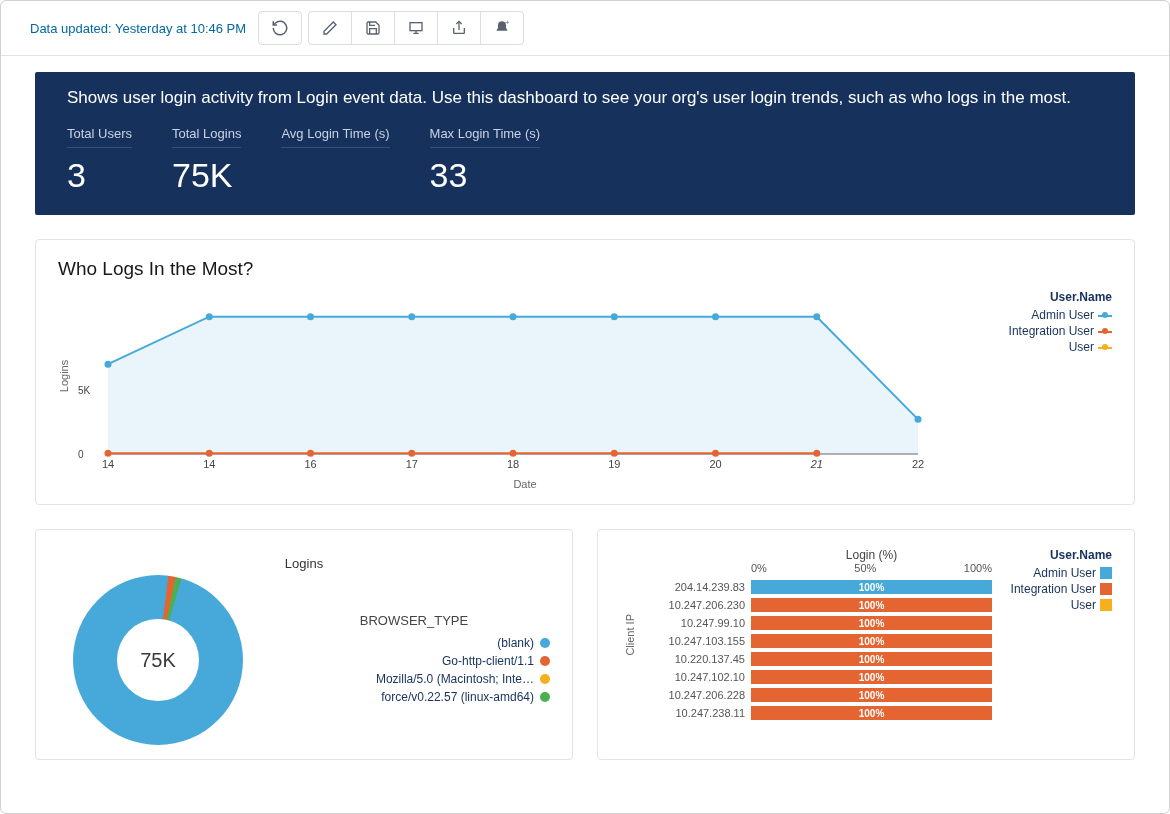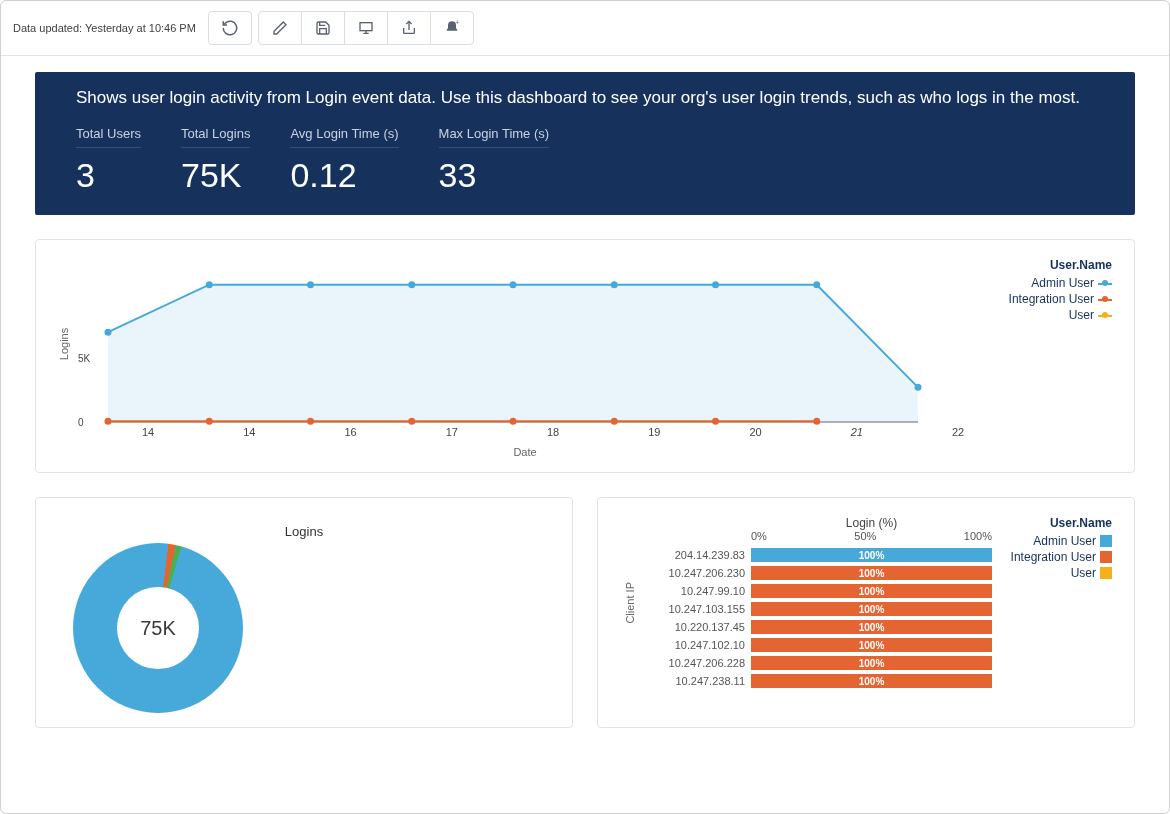--- a/index.html
+++ b/index.html
@@ -22,23 +22,24 @@
   padding: 10px 12px;
   border-bottom: 1px solid #e3e3e3;
 }
 .page-title {
   font-size: 20px;
   font-weight: 400;
   color: #181818;
   flex: 1;
 }
 .data-updated {
-  color: #404040;
-  font-size: 11px;
+  color: #0369a1;
+  font-size: 13px;
   margin-right: 12px;
+  margin-left: 17px;
 }
 .icon-button {
   width: 44px;
   height: 34px;
   border: 1px solid #d8dde6;
   border-radius: 4px;
   background: #fff;
   margin-right: 6px;
   display: inline-flex;
   align-items: center;
@@ -51,21 +52,21 @@
 .btn-group .icon-button:first-child { border-top-left-radius: 4px; border-bottom-left-radius: 4px; }
 .btn-group .icon-button:last-child { border-top-right-radius: 4px; border-bottom-right-radius: 4px; margin-right: 6px; }
 
 .content { padding: 0 34px; }
 
 
 .summary-banner {
   background: #16325c;
   color: #fff;
   border-radius: 2px;
-  padding: 16px 41px 20px;
+  padding: 16px 32px 20px;
   margin-top: 16px;
 }
 .summary-banner .desc { font-size: 17px; margin-bottom: 18px; }
 .summary-row { display: flex; gap: 40px; }
 .summary-item .label {
   font-size: 13px;
   color: #c9d2e2;
   border-bottom: 1px solid #3b4f73;
   padding-bottom: 6px;
   margin-bottom: 8px;
@@ -104,21 +105,21 @@
 }
 
 .y-axis-label {
   position: absolute; left: -10px; top: 80px;
   transform: rotate(-90deg); font-size: 11px; color: #666;
 }
 .y-tick {
   position: absolute; left: 20px; font-size: 10px; color: #444; transform: translateY(-50%);
 }
 .x-tick {
-  position: absolute; bottom: 20px; font-size: 11px; color: #444; transform: translateX(-50%); margin-left: 40px;
+  position: absolute; bottom: 20px; font-size: 11px; color: #444; transform: translateX(-50%);
 }
 .x-axis-label {
   position: absolute; left: 50%; bottom: 0; transform: translateX(-50%);
   font-size: 11px; color: #666;
 }
 
 
 .donut-wrap { display:flex; align-items:center; }
 .donut-title { text-align:center; font-size:13px; color:#333; margin: 8px 0 4px; }
 .donut {
@@ -227,30 +228,30 @@
           <div class="summary-item">
             <div class="label">Total Users</div>
             <div class="value">3</div>
           </div>
           <div class="summary-item">
             <div class="label">Total Logins</div>
             <div class="value">75K</div>
           </div>
           <div class="summary-item">
             <div class="label">Avg Login Time (s)</div>
-            <div class="value">0.12</div>
           </div>
           <div class="summary-item">
             <div class="label">Max Login Time (s)</div>
             <div class="value">33</div>
           </div>
         </div>
     </div>
 
     <div class="panel">
+      <div class="panel-title">Who Logs In the Most?</div>
       <div class="line-chart-area">
         <div class="line-chart" id="line-chart">
           <div class="y-axis-label">Logins</div>
         <svg width="870" height="200" style="display: block;">
               <path d="M 50 74.16666666666666 L 151.25 26.683333333333337 L 252.5 26.683333333333337 L 353.75 26.683333333333337 L 455 26.683333333333337 L 556.25 26.683333333333337 L 657.5 26.683333333333337 L 758.75 26.683333333333337 L 860 129.35 L 860 164 L 50 164 Z" fill="#46a9da" fill-opacity="0.12"></path>
               <line x1="50" x2="860" y1="164" y2="164" stroke="#666" stroke-width="1"></line>
               <path d="M 50 74.16666666666666 L 151.25 26.683333333333337 L 252.5 26.683333333333337 L 353.75 26.683333333333337 L 455 26.683333333333337 L 556.25 26.683333333333337 L 657.5 26.683333333333337 L 758.75 26.683333333333337 L 860 129.35" fill="none" stroke="#46a9da" stroke-width="2"></path>
               <circle cx="50" cy="74.16666666666666" r="3.5" fill="#46a9da"></circle>
               <circle cx="151.25" cy="26.683333333333337" r="3.5" fill="#46a9da"></circle>
               <circle cx="252.5" cy="26.683333333333337" r="3.5" fill="#46a9da"></circle>
@@ -298,20 +299,39 @@
 
       <div class="panel">
         <div class="donut-title">Logins</div>
         <div class="donut-wrap">
           <div style="flex:0 0 200px; display:flex; justify-content:center;">
             <div class="donut">
               <div class="center-label">75K</div>
             </div>
           </div>
           <div class="donut-legend">
+            <div class="title">BROWSER_TYPE</div>
+            <div id="donut-legend-items">
+                <div class="item">
+                  <span class="txt">(blank)</span>
+                  <span class="sw" style="background:#46a9da"></span>
+                </div>
+                <div class="item">
+                  <span class="txt">Go-http-client/1.1</span>
+                  <span class="sw" style="background:#e56532"></span>
+                </div>
+                <div class="item">
+                  <span class="txt">Mozilla/5.0 (Macintosh; Inte…</span>
+                  <span class="sw" style="background:#f5b01b"></span>
+                </div>
+                <div class="item">
+                  <span class="txt">force/v0.22.57 (linux-amd64)</span>
+                  <span class="sw" style="background:#4daf50"></span>
+                </div>
+              </div>
           </div>
         </div>
       </div>
 
       <div class="panel">
         <div class="ip-chart">
           <div class="ip-y-axis-label">Client IP</div>
           <div class="ip-main">
             <div class="ip-header">
               <div class="ip-ylabels"></div>

